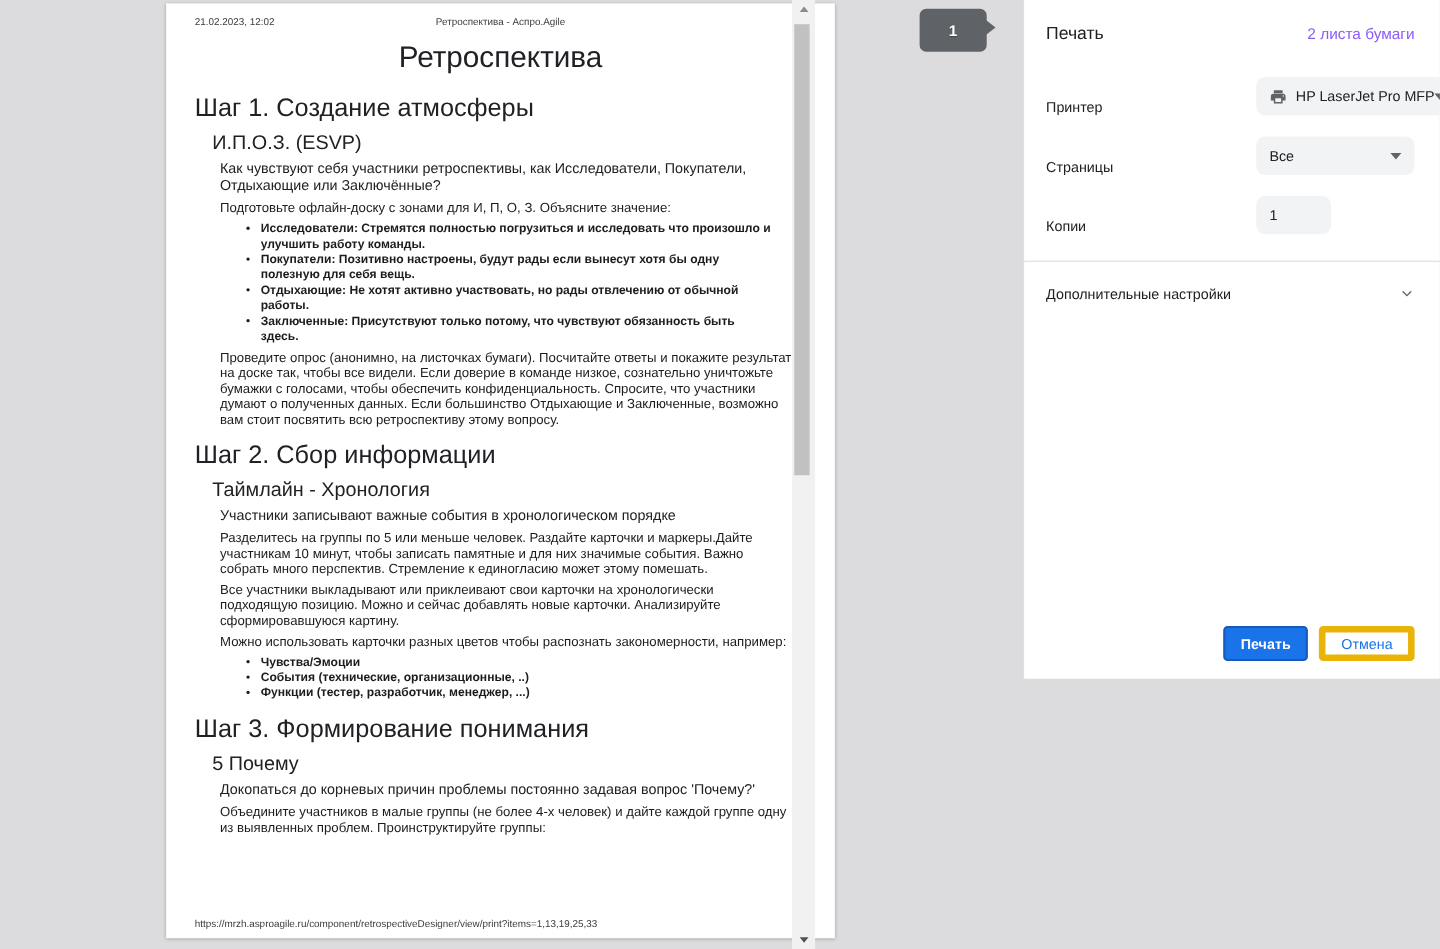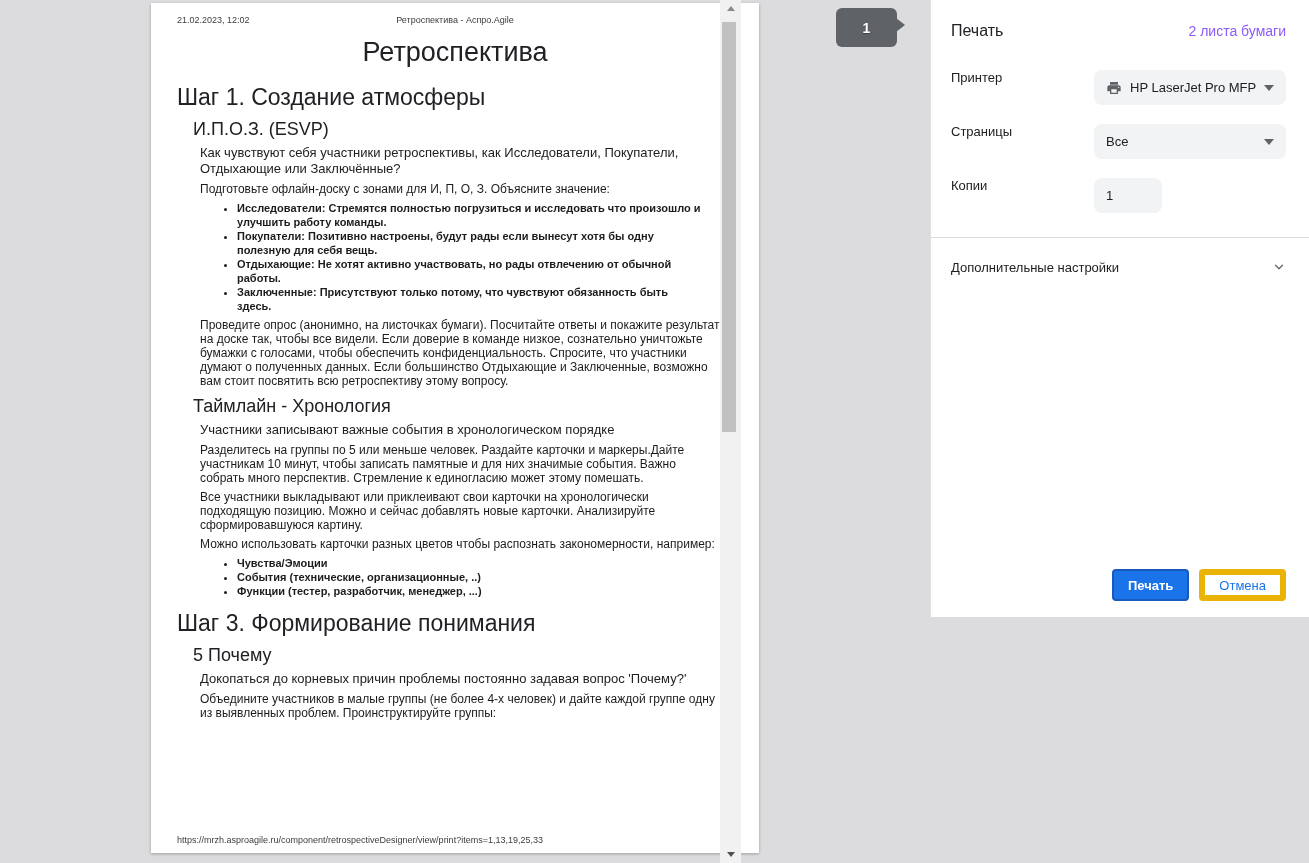--- a/index.html
+++ b/index.html
@@ -55,21 +55,21 @@
   
   .print-panel {
     position: absolute; left: 930px; top: 0; width: 379px; height: 617px;
     background: #ffffff; border-left: 1px solid #e0e0e0;
   }
   .panel-header { display: flex; align-items: baseline; padding: 22px 23px 0 20px; }
   .panel-title { font-size: 16px; color: #202124; }
   .sheets-summary { margin-left: auto; font-size: 14px; color: #8b5cf6; }
 
   .panel-rows { padding: 0 23px 0 20px; }
-  .panel-row { display: flex; align-items: flex-start; margin-top: 19px; }
+  .panel-row { display: flex; align-items: flex-end; margin-top: 19px; gap: 48px; }
   .panel-row.first { margin-top: 30px; }
   .row-label { width: 143px; flex: 0 0 143px; font-size: 13px; color: #202124; }
 
   .select-control {
     flex: 1 1 auto; height: 35px; background: #f1f3f4; border-radius: 8px;
     display: flex; align-items: center; padding: 0 12px; font-size: 13px; color: #202124;
     cursor: pointer;
   }
   .select-control .sel-text { margin-left: 8px; white-space: nowrap; }
   .select-control .sel-text.no-icon { margin-left: 0; }
@@ -115,20 +115,21 @@
           <div class="doc-h2">И.П.О.З. (ESVP)</div>
           <div class="doc-lead">Как чувствуют себя участники ретроспективы, как Исследователи, Покупатели, Отдыхающие или Заключённые?</div>
           <div class="doc-p">Подготовьте офлайн-доску с зонами для И, П, О, З. Объясните значение:</div>
           <ul class="doc-ul">
             <li>Исследователи: Стремятся полностью погрузиться и исследовать что произошло и улучшить работу команды.</li>
             <li>Покупатели: Позитивно настроены, будут рады если вынесут хотя бы одну полезную для себя вещь.</li>
             <li>Отдыхающие: Не хотят активно участвовать, но рады отвлечению от обычной работы.</li>
             <li>Заключенные: Присутствуют только потому, что чувствуют обязанность быть здесь.</li>
           </ul>
           <div class="doc-p">Проведите опрос (анонимно, на листочках бумаги). Посчитайте ответы и покажите результат на доске так, чтобы все видели. Если доверие в команде низкое, сознательно уничтожьте бумажки с голосами, чтобы обеспечить конфиденциальность. Спросите, что участники думают о полученных данных. Если большинство Отдыхающие и Заключенные, возможно вам стоит посвятить всю ретроспективу этому вопросу.</div>
+          <div class="doc-h1">Шаг 2. Сбор информации</div>
           <div class="doc-h2">Таймлайн - Хронология</div>
           <div class="doc-lead">Участники записывают важные события в хронологическом порядке</div>
           <div class="doc-p">Разделитесь на группы по 5 или меньше человек. Раздайте карточки и маркеры.Дайте участникам 10 минут, чтобы записать памятные и для них значимые события. Важно собрать много перспектив. Стремление к единогласию может этому помешать.</div>
           <div class="doc-p">Все участники выкладывают или приклеивают свои карточки на хронологически подходящую позицию. Можно и сейчас добавлять новые карточки. Анализируйте сформировавшуюся картину.</div>
           <div class="doc-p">Можно использовать карточки разных цветов чтобы распознать закономерности, например:</div>
           <ul class="doc-ul">
             <li>Чувства/Эмоции</li>
             <li>События (технические, организационные, ..)</li>
             <li>Функции (тестер, разработчик, менеджер, ...)</li>
           </ul>

